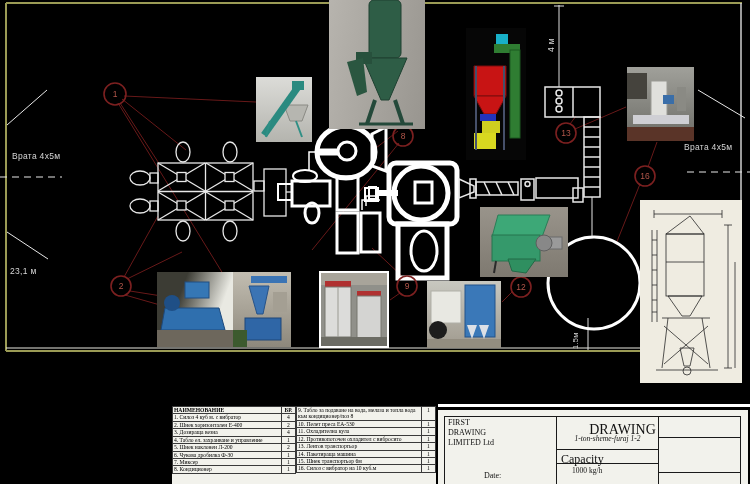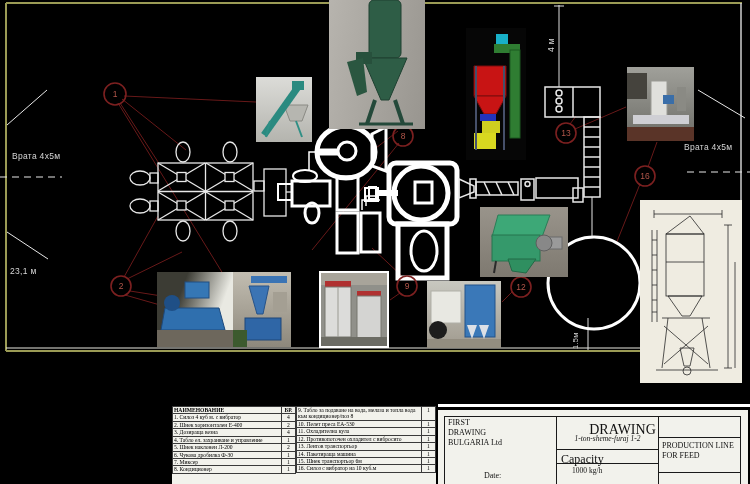--- a/index.html
+++ b/index.html
@@ -434,23 +434,22 @@
     <div class="tb-line" style="left:118px;top:6px;width:1px;height:68px;"></div>
     <div class="tb-line" style="left:220px;top:6px;width:1px;height:68px;"></div>
     <div class="tb-line" style="left:118px;top:39px;width:103px;height:1px;"></div>
     <div class="tb-line" style="left:118px;top:53px;width:103px;height:1px;"></div>
     <div class="tb-line" style="left:220px;top:27px;width:83px;height:1px;"></div>
     <div class="tb-line" style="left:220px;top:62px;width:83px;height:1px;"></div>
 
     <div class="tb-text" style="left:10px;top:8px;font-size:8px;line-height:1.25;">
       <div>FIRST</div>
       <div>DRAWING</div>
-      <div>BULGARIA Ltd</div>
+      <div>LIMITED Ltd</div>
     </div>
     <div class="tb-text" style="left:10px;top:61px;font-size:8px;padding-left:36px;">Date:</div>
     <div class="tb-text" style="left:134px;top:12px;width:101px;text-align:center;font-size:14px;">DRAWING</div>
     <div class="tb-text" style="left:119px;top:24px;width:101px;text-align:center;font-size:7.5px;font-style:italic;">1-ton-sheme-furaj 1-2</div>
     <div class="tb-text" style="left:123px;top:42px;font-size:12px;">Capacity</div>
     <div class="tb-text" style="left:134px;top:56px;font-size:7.5px;text-align:right;">1000 kg/h</div>
-    <div class="tb-text" style="left:224px;top:31px;width:78px;font-size:8px;line-height:1.3;">PRODUCTION LINE FOR FEED</div>
   </div>
 
 </div>
 
 </body></html>

